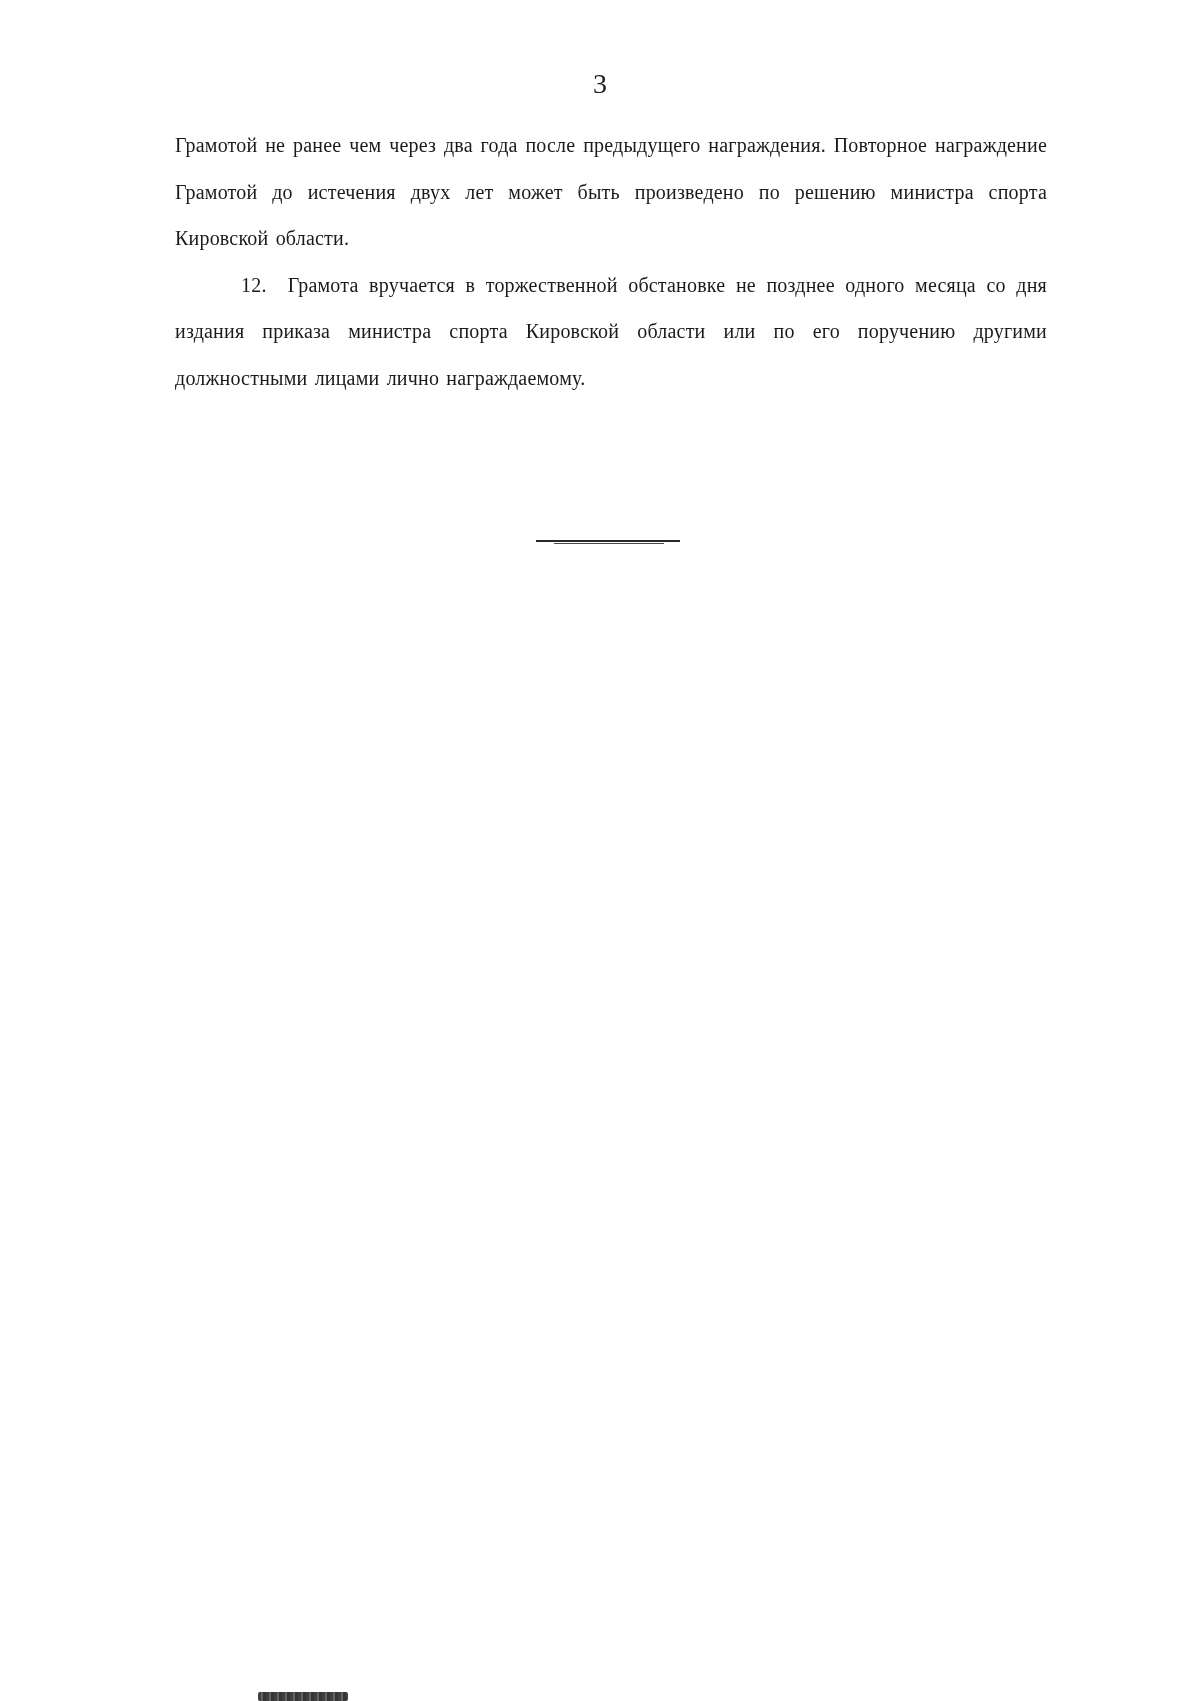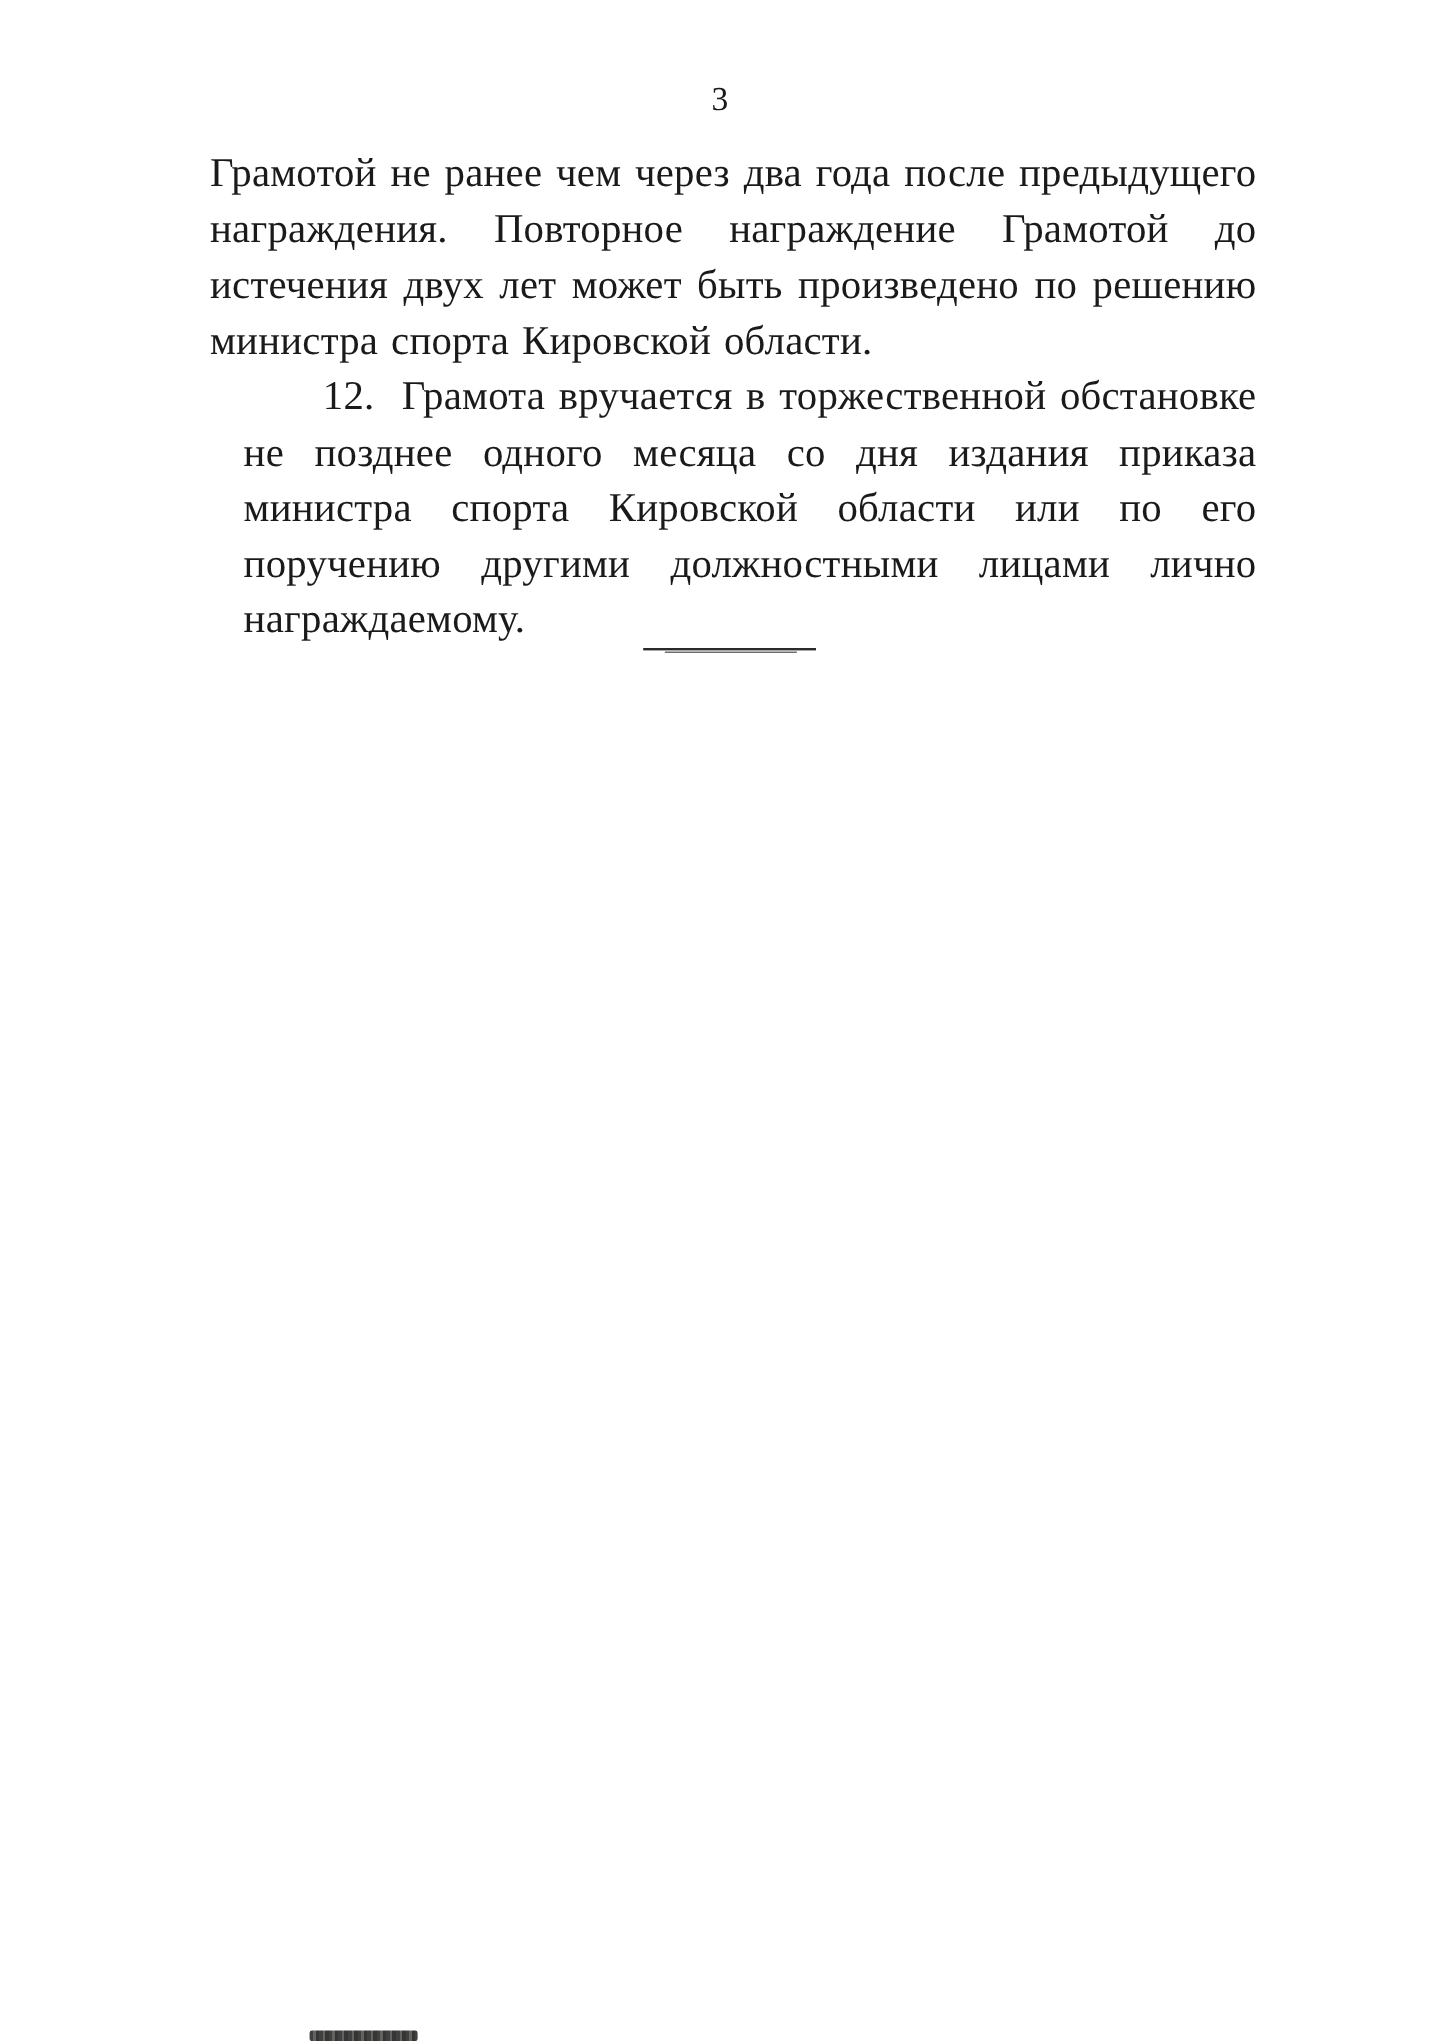--- a/index.html
+++ b/index.html
@@ -27,33 +27,32 @@
     width: 100%;
     text-align: center;
     font-size: 28px;
     color: #1a1a1a;
   }
   .content {
     position: absolute;
     top: 122px;
     left: 175px;
     width: 872px;
-    font-size: 34px;
+    font-size: 20px;
     line-height: 46.5px;
     text-align: justify;
     letter-spacing: 0.2px;
     word-spacing: 2px;
   }
   .content p {
     margin: 0;
     padding: 0;
   }
   .content p.indent {
     text-indent: 66px;
-    margin-left: 28px;
   }
   .separator {
     position: absolute;
     top: 540px;
     left: 536px;
     width: 144px;
     height: 0;
     border-top: 2px solid #2a2a2a;
   }
   .separator::after {

